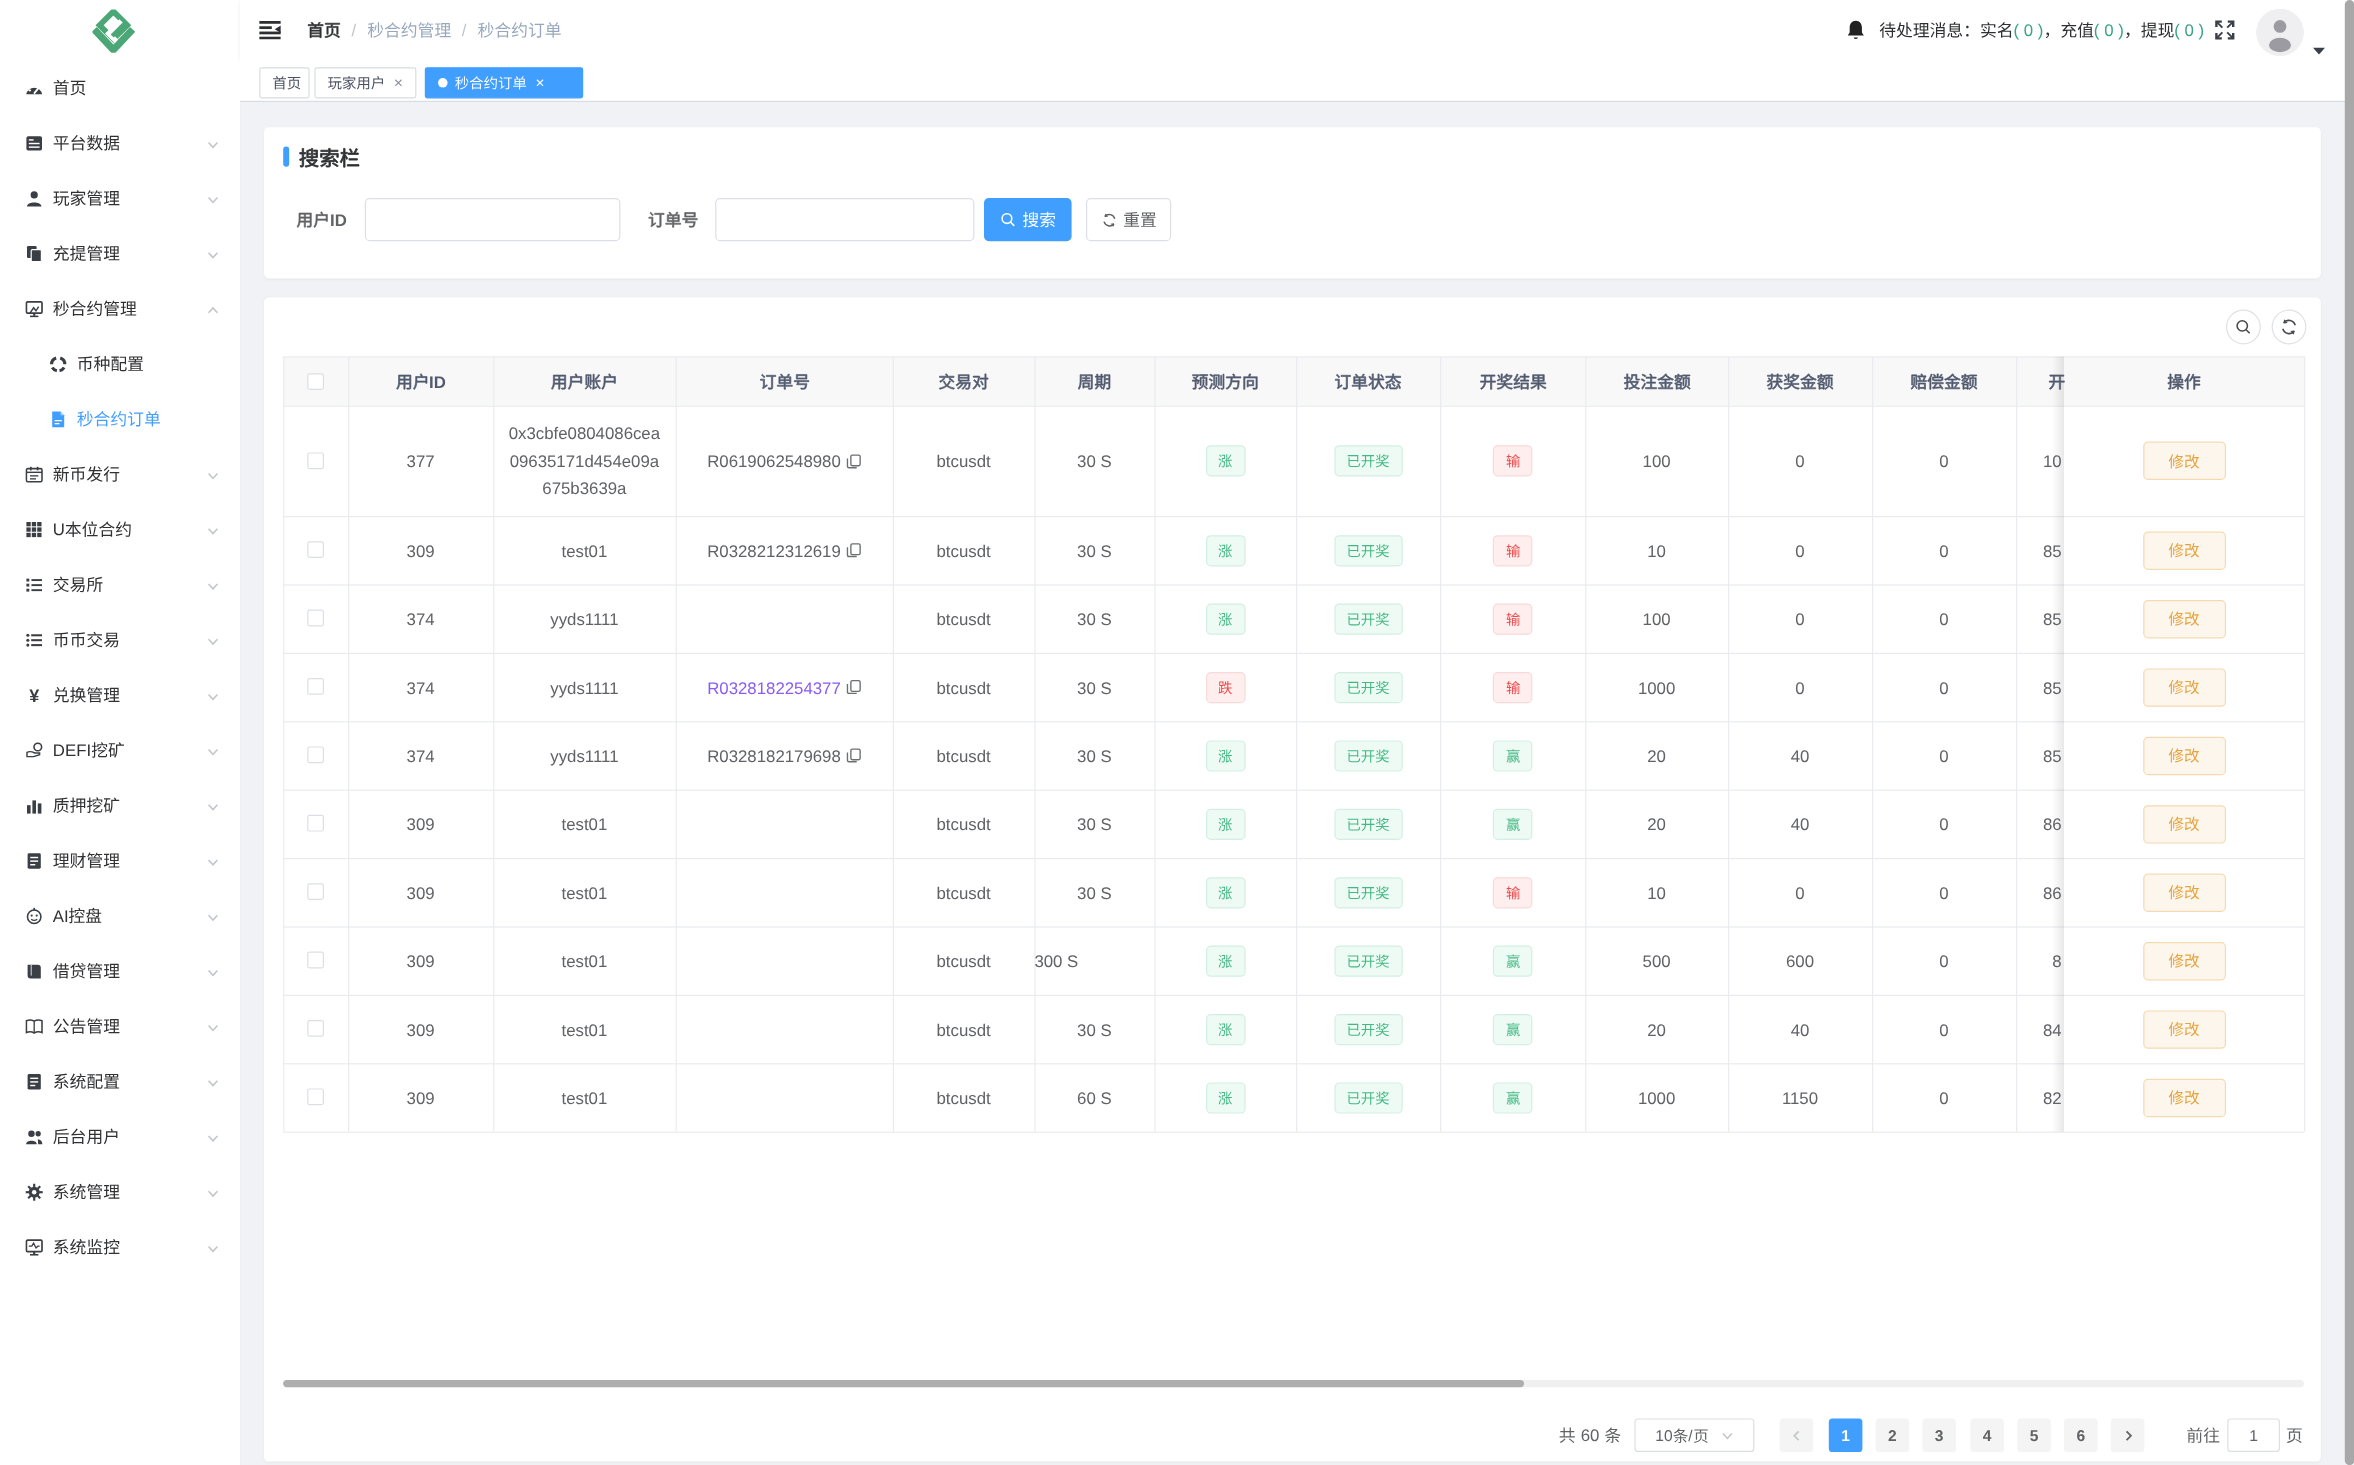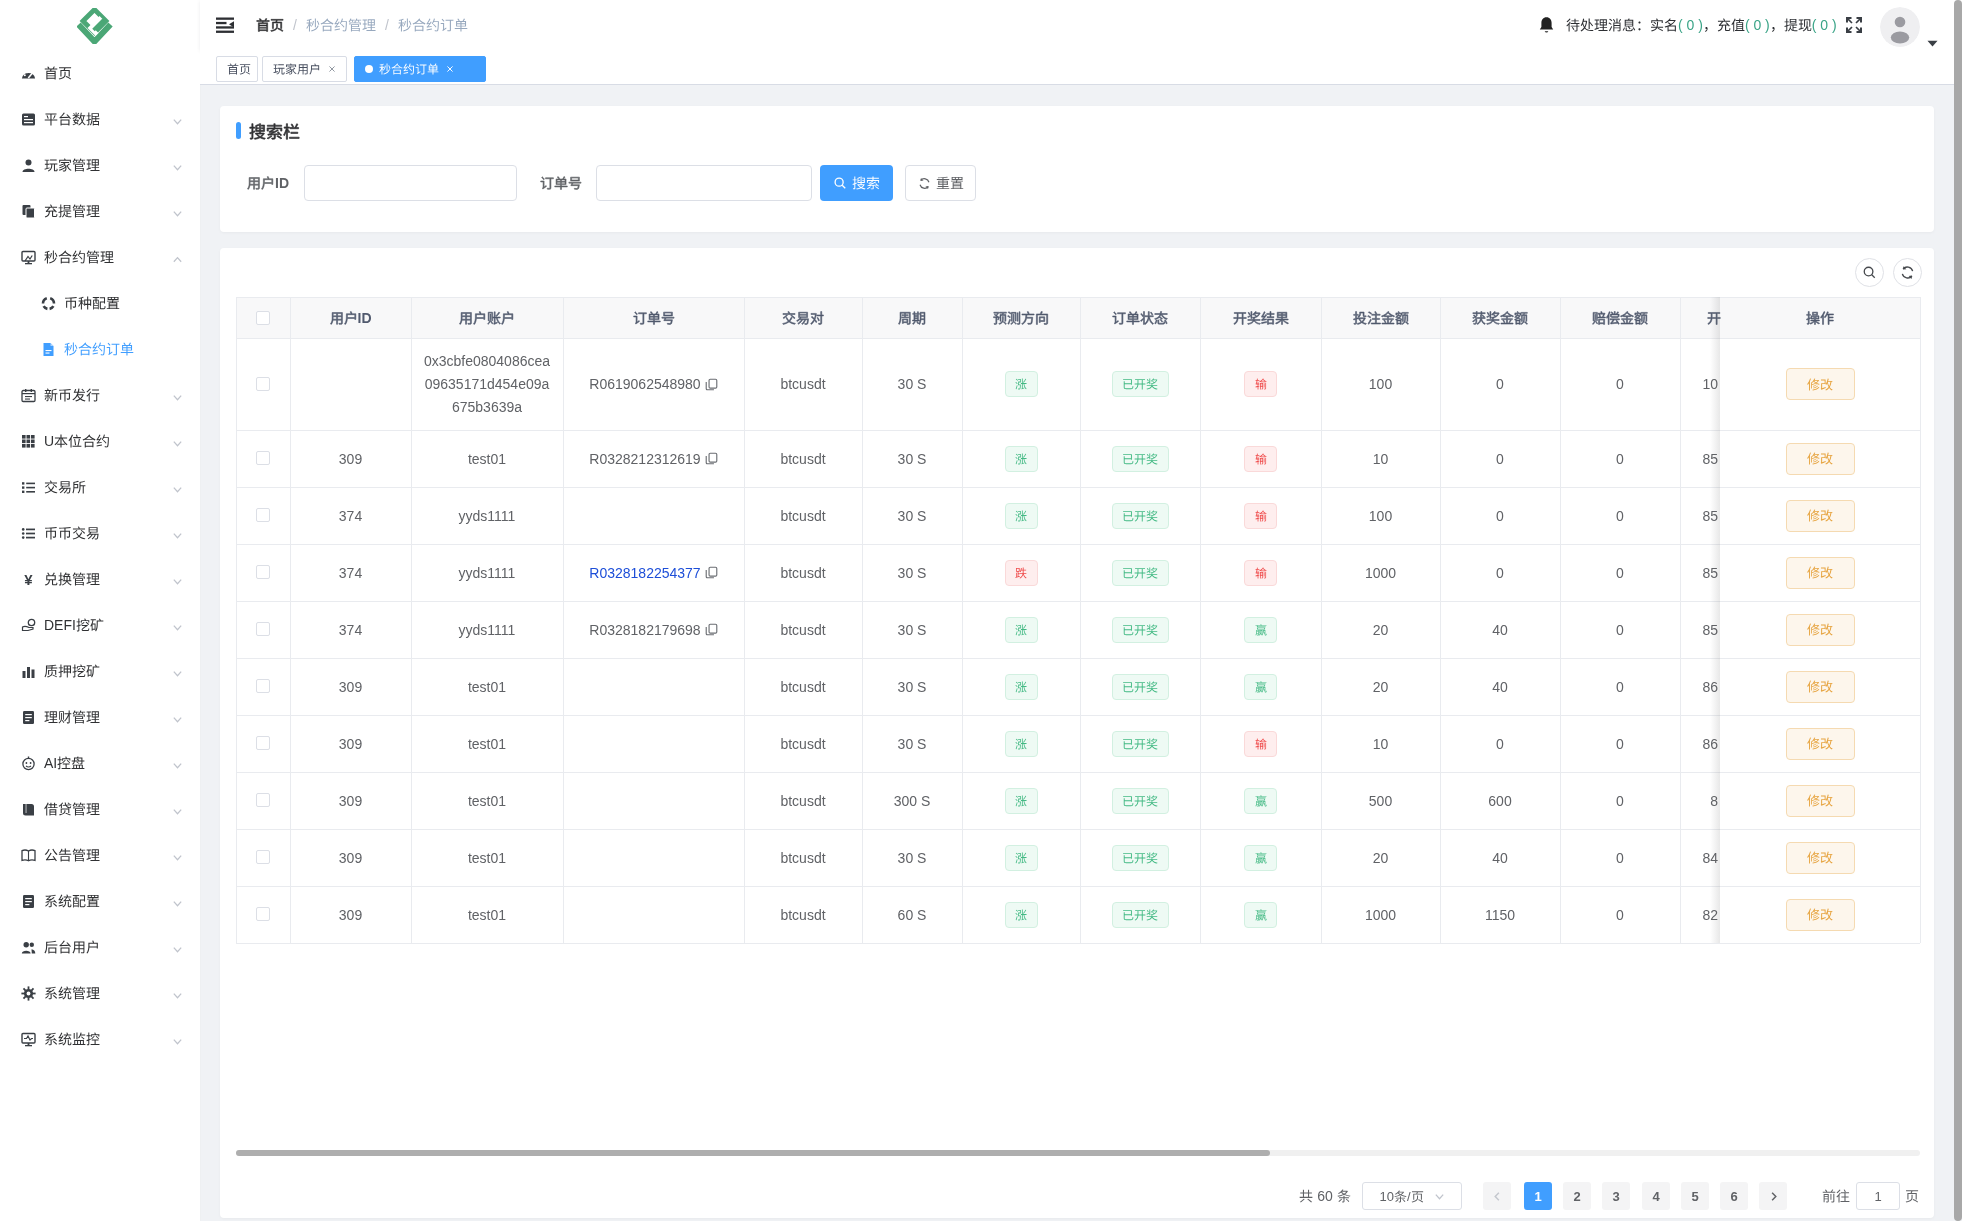--- a/index.html
+++ b/index.html
@@ -1192,20 +1192,23 @@
     </div>
     <div style="position:absolute;left:256px;top:311px;width:14px;height:14px;border:1px solid #dcdfe6;border-radius:2px;box-sizing:border-box;background:#fff"></div>
     <div style="position:absolute;left:1680px;top:297px;width:41px;height:41px;display:flex;align-items:center;justify-content:flex-end;overflow:hidden">
       <svg class="zh" style="vertical-align:-0.12em" width="14.00" height="14" viewBox="0 -880 1000 1000">
         <g transform="scale(1,-1)" fill="#515a6e" stroke="#515a6e" stroke-width="40">
           <use href="#g5f00" x="0"></use>
         </g>
       </svg>
     </div>
     <div style="position:absolute;left:256px;top:377px;width:14px;height:14px;border:1px solid #dcdfe6;border-radius:2px;box-sizing:border-box;background:#fff"></div>
+    <div style="position:absolute;left:290px;top:338px;width:121px;height:92px;display:flex;align-items:center;justify-content:center;">
+      <span style="font-size:14px;color:#606266">377</span>
+    </div>
     <div style="position:absolute;left:411px;top:338px;width:152px;height:92px;display:flex;align-items:center;justify-content:center;">
       <div style="font-size:14px;color:#606266;line-height:23px;text-align:center">0x3cbfe0804086cea<br>09635171d454e09a<br>675b3639a</div>
     </div>
     <div style="position:absolute;left:563px;top:338px;width:181px;height:92px;display:flex;align-items:center;justify-content:center;">
       <span style="font-size:14px;color:#606266">R0619062548980</span>
       <svg width="13" height="13" viewBox="0 0 16 16" style="margin-left:4px">
         <rect x="5" y="1.5" width="9.5" height="11" rx="1.5" stroke="#6b6e73" stroke-width="1.4" fill="none"></rect>
         <path d="M11 14.5 L3 14.5 Q1.5 14.5 1.5 13 L1.5 5" stroke="#6b6e73" stroke-width="1.4" fill="none"></path>
       </svg>
     </div>
@@ -1402,21 +1405,21 @@
       </span>
     </div>
     <div style="position:absolute;left:256px;top:565px;width:14px;height:14px;border:1px solid #dcdfe6;border-radius:2px;box-sizing:border-box;background:#fff"></div>
     <div style="position:absolute;left:290px;top:544px;width:121px;height:57px;display:flex;align-items:center;justify-content:center;">
       <span style="font-size:14px;color:#606266">374</span>
     </div>
     <div style="position:absolute;left:411px;top:544px;width:152px;height:57px;display:flex;align-items:center;justify-content:center;">
       <span style="font-size:14px;color:#606266">yyds1111</span>
     </div>
     <div style="position:absolute;left:563px;top:544px;width:181px;height:57px;display:flex;align-items:center;justify-content:center;">
-      <span style="font-size:14px;color:#1d4ed8">R0328182254377</span>
+      <span style="font-size:14px;color:#8b5cf6">R0328182254377</span>
       <svg width="13" height="13" viewBox="0 0 16 16" style="margin-left:4px">
         <rect x="5" y="1.5" width="9.5" height="11" rx="1.5" stroke="#6b6e73" stroke-width="1.4" fill="none"></rect>
         <path d="M11 14.5 L3 14.5 Q1.5 14.5 1.5 13 L1.5 5" stroke="#6b6e73" stroke-width="1.4" fill="none"></path>
       </svg>
     </div>
     <div style="position:absolute;left:744px;top:544px;width:118px;height:57px;display:flex;align-items:center;justify-content:center;">
       <span style="font-size:14px;color:#606266">btcusdt</span>
     </div>
     <div style="position:absolute;left:862px;top:544px;width:100px;height:57px;display:flex;align-items:center;justify-content:center;">
       <span style="font-size:14px;color:#606266">30 S</span>
@@ -1674,21 +1677,21 @@
     <div style="position:absolute;left:256px;top:793px;width:14px;height:14px;border:1px solid #dcdfe6;border-radius:2px;box-sizing:border-box;background:#fff"></div>
     <div style="position:absolute;left:290px;top:772px;width:121px;height:57px;display:flex;align-items:center;justify-content:center;">
       <span style="font-size:14px;color:#606266">309</span>
     </div>
     <div style="position:absolute;left:411px;top:772px;width:152px;height:57px;display:flex;align-items:center;justify-content:center;">
       <span style="font-size:14px;color:#606266">test01</span>
     </div>
     <div style="position:absolute;left:744px;top:772px;width:118px;height:57px;display:flex;align-items:center;justify-content:center;">
       <span style="font-size:14px;color:#606266">btcusdt</span>
     </div>
-    <div style="position:absolute;left:862px;top:772px;width:100px;height:57px;display:flex;align-items:center;justify-content:center;">
+    <div style="position:absolute;left:862px;top:772px;width:100px;height:57px;display:flex;align-items:center;justify-content:flex-start;">
       <span style="font-size:14px;color:#606266">300 S</span>
     </div>
     <div style="position:absolute;left:962px;top:772px;width:118px;height:57px;display:flex;align-items:center;justify-content:center;">
       <span style="display:inline-flex;align-items:center;justify-content:center;width:33px;height:26px;background:#eefaf4;border:1px solid #d2f0e1;border-radius:4px;box-sizing:border-box">
         <svg class="zh" style="vertical-align:-0.12em" width="12.00" height="12" viewBox="0 -880 1000 1000">
           <g transform="scale(1,-1)" fill="#42b983">
             <use href="#g6da8" x="0"></use>
           </g>
         </svg>
       </span>

